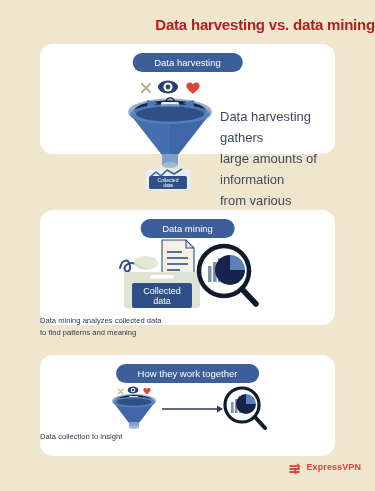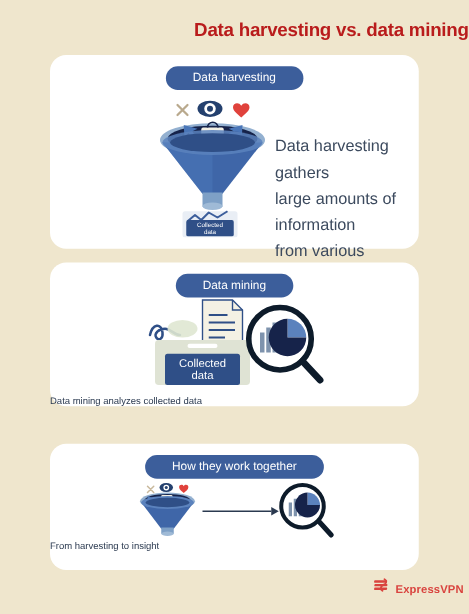--- a/index.html
+++ b/index.html
@@ -24,21 +24,21 @@
     margin: 0 0 11px 0;
   }
   .card {
     position: absolute;
     left: 40px;
     width: 295px;
     background: #ffffff;
     border-radius: 13px;
     box-sizing: border-box;
   }
-  #card-harvesting { top: 44px;  height: 155px; }
+  #card-harvesting { top: 44px;  height: 110px; }
   #card-mining     { top: 210px; height: 115px; }
   #card-together   { top: 355px; height: 101px;  }
 
   .pill {
     position: absolute;
     left: 50%;
     transform: translateX(-50%);
     top: 9px;
     background: #3c5e9b;
     color: #ffffff;
@@ -75,24 +75,24 @@
     left: 0; right: 0;
     top: 76px;
   }
   .illus { position: absolute; }
   #funnel-illus   { left: 82px;  top: 26px; }
   #mining-illus   { left: 70px;  top: 28px; }
   #together-illus { left: 62px;  top: 28px; }
 
   .logo {
     position: absolute;
-    right: 4px;
+    right: 14px;
     bottom: 11px;
     display: flex;
-    align-items: center;
+    align-items: flex-start;
     gap: 4px;
   }
   .logo-text {
     color: #d9443f;
     font-size: 9px;
     font-weight: bold;
     letter-spacing: 0.1px;
   }
 </style>
 </head>
@@ -203,20 +203,21 @@
           <path d="M120 32 L120 17 A15 15 0 0 1 135 32 Z" fill="#5b82bd"></path>
           <path d="M120 32 L135 32 A15 15 0 1 1 120 17 Z" fill="#16234a"></path>
         </g>
         <line x1="132" y1="51" x2="146" y2="66" stroke="#0d1b2a" stroke-width="5.5" stroke-linecap="round"></line>
       </g>
     </svg>
   </div>
 
   <div class="caption" id="mining-caption">
     <div>Data mining analyzes collected data</div>
+    <div>to find patterns and meaning</div>
   </div>
 </div>
 
 <div class="card" id="card-together">
 
   <div class="pill">How they work together</div>
 
   <div class="illus" id="together-illus">
     <svg width="172" height="48" viewBox="0 0 172 48">
 
@@ -256,21 +257,21 @@
         <rect x="133" y="16" width="2.6" height="14" fill="#7e93ad"></rect>
         <rect x="137" y="13" width="2.6" height="17" fill="#7e93ad"></rect>
         <path d="M144 21 L144 11 A10 10 0 0 1 154 21 Z" fill="#5b82bd"></path>
         <path d="M144 21 L154 21 A10 10 0 1 1 144 11 Z" fill="#16234a"></path>
         <line x1="153" y1="34" x2="163" y2="45" stroke="#0d1b2a" stroke-width="4" stroke-linecap="round"></line>
       </g>
     </svg>
   </div>
 
   <div class="caption" id="together-caption">
-    <div>From harvesting to insight</div>
+    <div>Data collection to insight</div>
   </div>
 </div>
 
 <div class="logo">
   <span>
     <svg width="14" height="14" viewBox="0 0 14 14">
       <path d="M2 3.2 h9.4 c0.5 0 0.5 1.9 -0.4 1.9 h-9.4 c-0.6 0 -0.4 -1.9 0.4 -1.9 z" fill="#d9443f"></path>
       <path d="M2.2 6.1 h9.4 c0.5 0 0.5 1.9 -0.4 1.9 h-9.4 c-0.6 0 -0.4 -1.9 0.4 -1.9 z" fill="#d9443f"></path>
       <path d="M2 9 h9.4 c0.5 0 0.5 1.9 -0.4 1.9 h-9.4 c-0.6 0 -0.4 -1.9 0.4 -1.9 z" fill="#d9443f"></path>
       <path d="M9.6 2.4 c2 1 1.6 3.6 -0.6 4.4 c-2.4 0.9 -3.2 3.3 -1 4.8" stroke="#d9443f" stroke-width="1.5" fill="none" stroke-linecap="round"></path>

